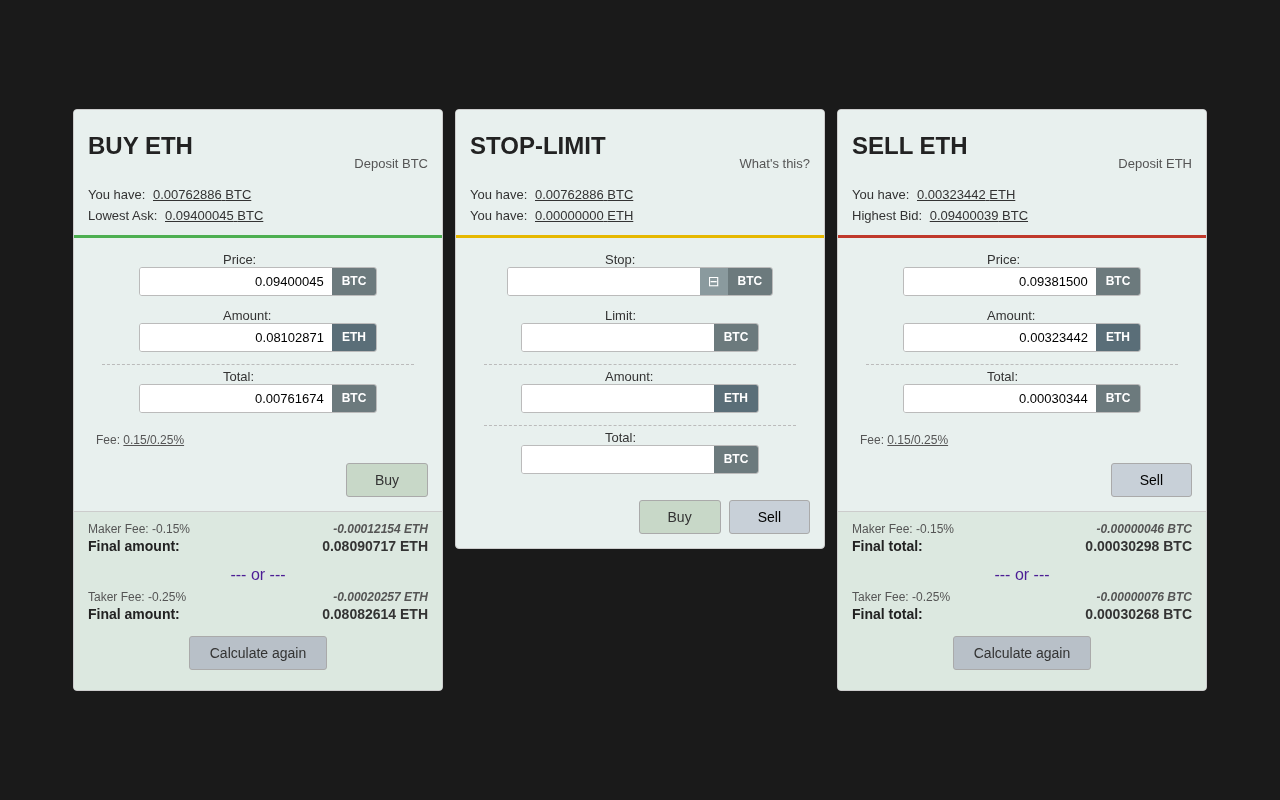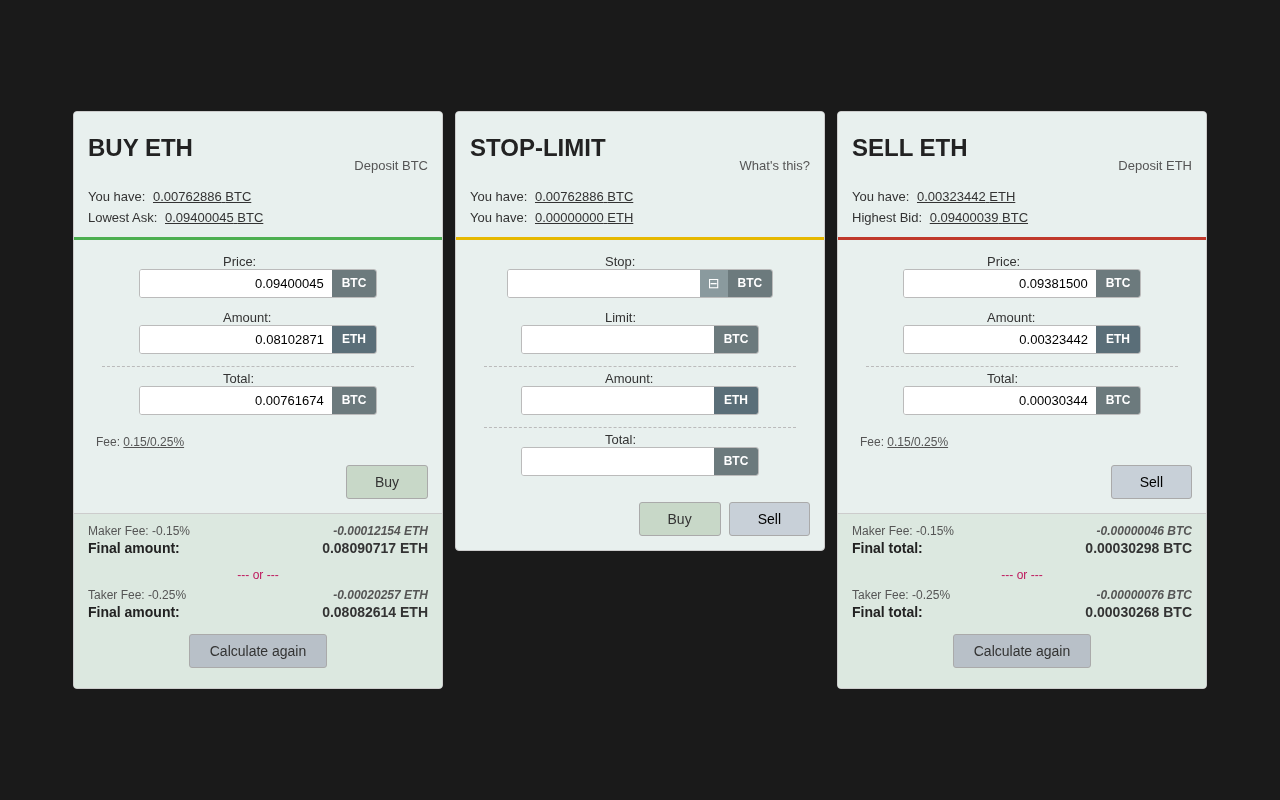--- a/index.html
+++ b/index.html
@@ -182,22 +182,22 @@
       color: #333;
     }
     .fee-summary-row .right-val.italic {
       font-style: italic;
       font-weight: bold;
       font-size: 12px;
       color: #555;
     }
     .or-divider {
       text-align: center;
-      color: #be185d;
-      font-size: 12px;
+      color: #4c1d95;
+      font-size: 16px;
       padding: 6px 0;
     }
     .calc-row {
       display: flex;
       justify-content: center;
       padding: 8px 14px 10px;
     }
     .dashed-sep {
       border: none;
       border-top: 1px dashed #bbb;

